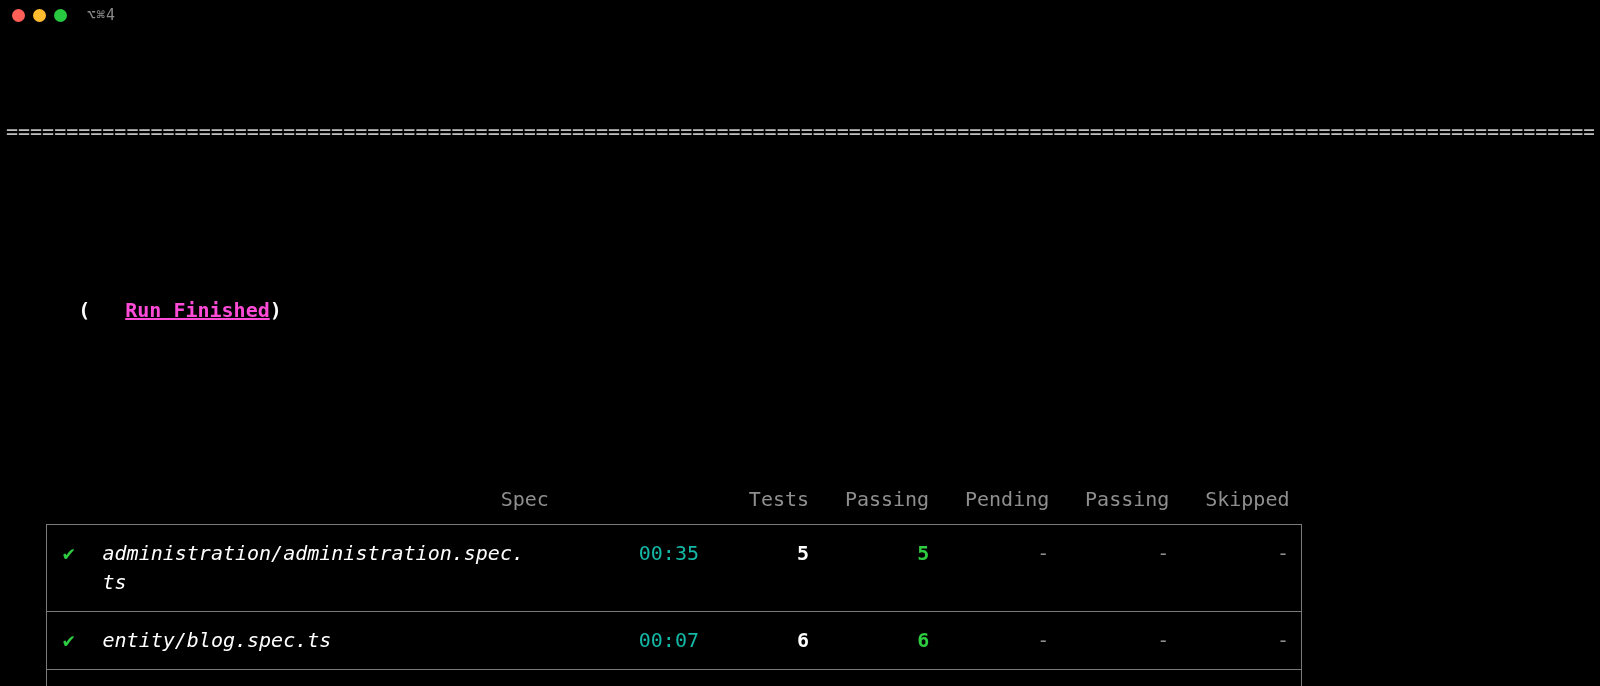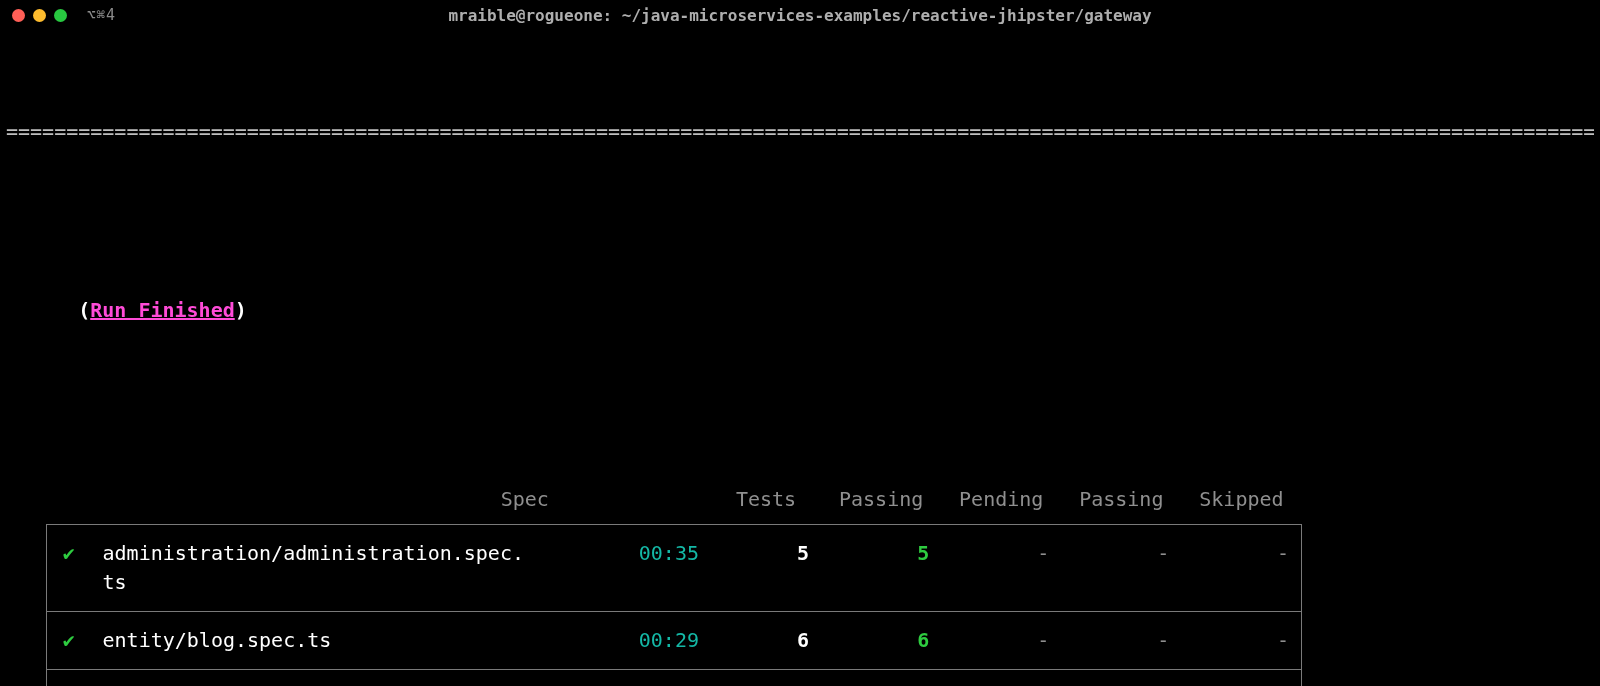--- a/index.html
+++ b/index.html
@@ -64,30 +64,32 @@
   .run-finished-line {
     margin-top: 34px;
     margin-bottom: 34px;
     padding-left: 24px;
   }
   .paren { color: #fff; font-weight: 700; }
   .run-finished {
     color: #ff4bd8;
     font-weight: 700;
     text-decoration: underline;
+    margin-left: 35px;
   }
 
   .table {
     width: 1256px;
     margin-left: 40px;
     border-collapse: collapse;
   }
   .hdr th {
     color: #8f8f8f;
     font-weight: 400;
+    text-align: right;
     padding: 10px 12px;
   }
   .hdr th.spec-col {
     text-align: right;
     padding-left: 56px;
   }
   .table tbody td {
     padding: 14px 12px;
     border-top: 1px solid #7a7a7a;
     text-align: right;
@@ -99,38 +101,38 @@
     text-align: center;
     border-left: 1px solid #7a7a7a;
     color: #2ecc40;
     font-weight: 700;
   }
   .table tbody td.spec-name {
     text-align: left;
     color: #fff;
     width: 470px;
     white-space: pre-wrap;
+    font-style: italic;
   }
   .table tbody td.duration { color: #14b8a6; width: 150px; }
   .table tbody td.num { color: #fff; font-weight: 700; width: 110px; }
   .table tbody td.pass { color: #2ecc40; font-weight: 700; width: 120px; }
   .table tbody td.dash { color: #8f8f8f; width: 120px; }
   .table tbody td:last-child { border-right: 1px solid #7a7a7a; }
 </style>
 </head>
 <body>
 
 <div class="titlebar">
   <div class="traffic-lights">
     <div class="traffic-light tl-red"></div>
     <div class="traffic-light tl-yellow"></div>
     <div class="traffic-light tl-green"></div>
   </div>
   <div class="titlebar-left-label">⌥⌘4</div>
-  <div class="titlebar-title">mraible@rogueone: ~/java-microservices-examples/reactive-jhipster/gateway</div>
 </div>
 
 <div class="terminal">
 
   <div class="divider">====================================================================================================================================</div>
 
   <div class="run-finished-line">
     <span class="paren">(</span><span class="run-finished">Run Finished</span><span class="paren">)</span>
   </div>
 
@@ -155,21 +157,21 @@
         <td class="duration">00:35</td>
         <td class="num">5</td>
         <td class="pass">5</td>
         <td class="dash">-</td>
         <td class="dash">-</td>
         <td class="dash">-</td>
       </tr>
       <tr>
         <td>✔</td>
         <td class="spec-name">entity/blog.spec.ts</td>
-        <td class="duration">00:29</td>
+        <td class="duration">00:07</td>
         <td class="num">6</td>
         <td class="pass">6</td>
         <td class="dash">-</td>
         <td class="dash">-</td>
         <td class="dash">-</td>
       </tr>
       <tr>
         <td>✔</td>
         <td class="spec-name">entity/post.spec.ts</td>
         <td class="duration">00:47</td>

